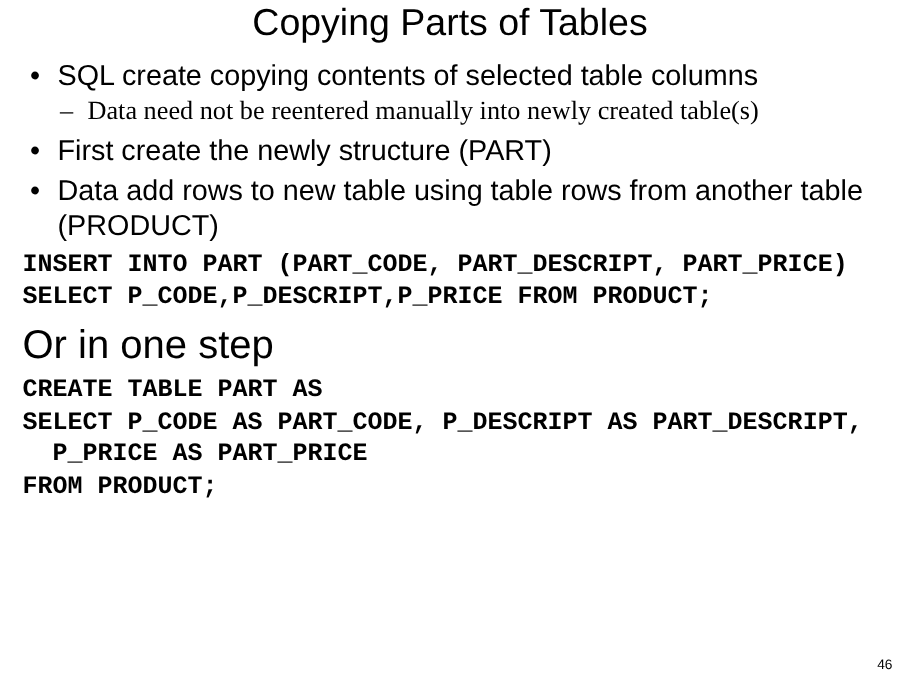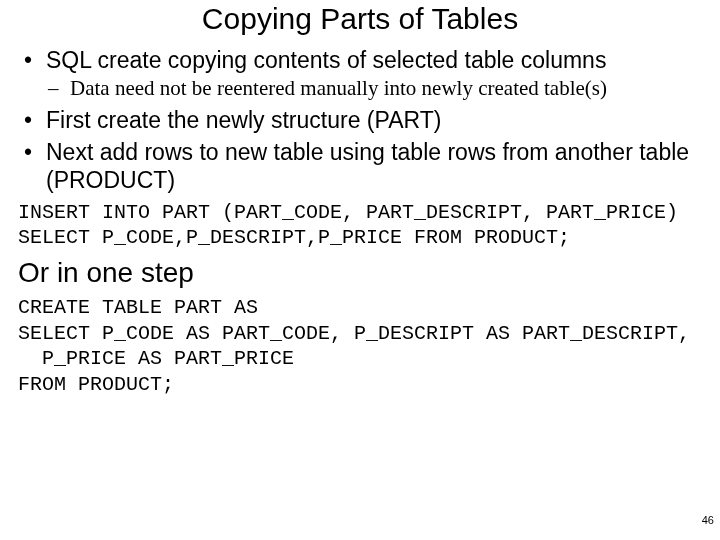--- a/index.html
+++ b/index.html
@@ -58,42 +58,42 @@
     margin-bottom: 2px;
   }
   ul.lvl2 > li::before {
     content: "–";
     position: absolute;
     left: 2px;
     top: 0;
   }
   .code {
     font-family: "Courier New", Courier, monospace;
-    font-weight: normal;
+    font-weight: bold;
     font-size: 20px;
     line-height: 1.28;
     white-space: pre-wrap;
     margin: 6px 0 6px 0;
   }
   .plain {
-    font-size: 28px;
+    font-size: 32px;
     margin: 6px 0 6px 0;
   }
   .code2 {
     font-family: "Courier New", Courier, monospace;
-    font-weight: normal;
+    font-weight: bold;
     font-size: 20px;
     line-height: 1.28;
     white-space: pre-wrap;
     margin: 2px 0 0 0;
   }
   .pagenum {
     position: absolute;
     right: 6px;
-    bottom: 16px;
+    bottom: 4px;
     font-size: 11px;
     color: #000;
   }
 </style>
 </head>
 <body>
 
 <div class="slide">
 
   <div class="title">Copying Parts of Tables</div>
@@ -104,21 +104,21 @@
       <ul class="lvl2">
         <li>
           <span>Data need not be reentered manually into newly created table(s)</span>
         </li>
       </ul>
     </li>
     <li>
       <span>First create the newly structure (PART)</span>
     </li>
     <li>
-      <span>Next add rows to new table using table rows from another table (PRODUCT)</span>
+      <span>Data add rows to new table using table rows from another table (PRODUCT)</span>
     </li>
   </ul>
 
   <div class="code">INSERT INTO PART (PART_CODE, PART_DESCRIPT, PART_PRICE)
 SELECT P_CODE,P_DESCRIPT,P_PRICE FROM PRODUCT;</div>
 
   <div class="plain">Or in one step</div>
 
   <div class="code2">CREATE TABLE PART AS
 SELECT P_CODE AS PART_CODE, P_DESCRIPT AS PART_DESCRIPT,

